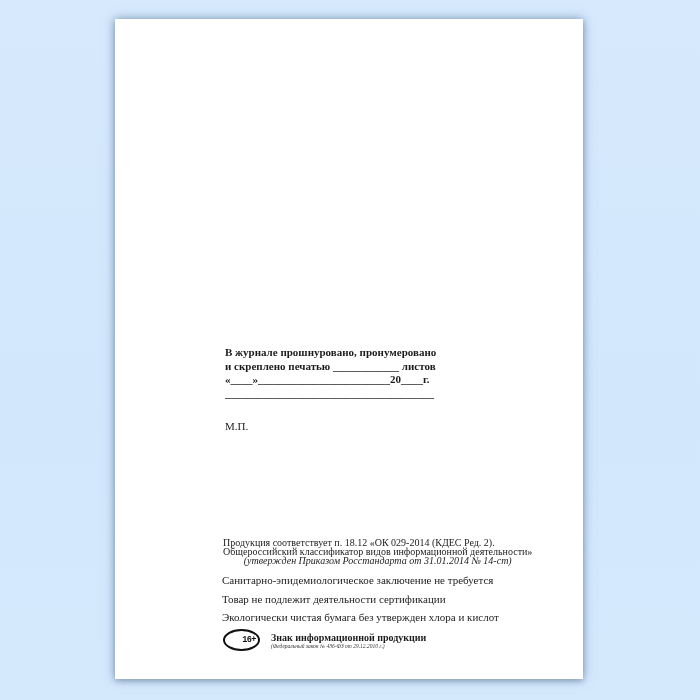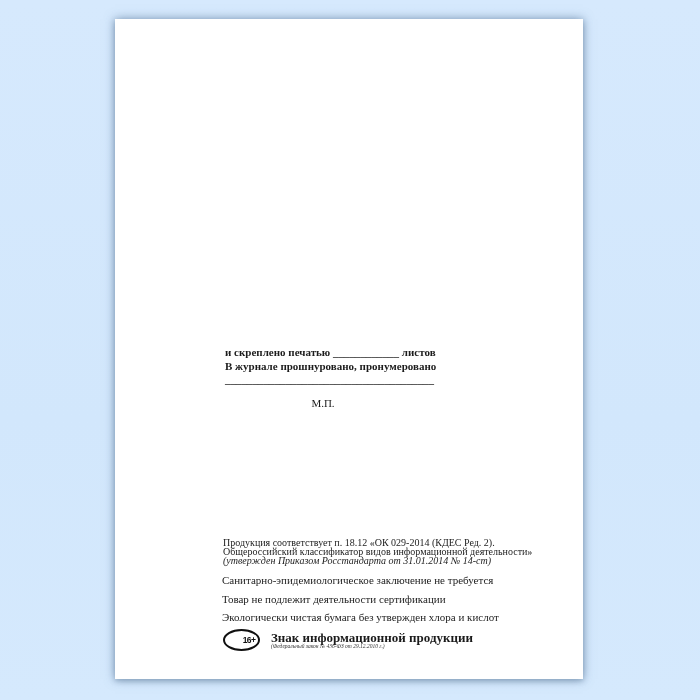--- a/index.html
+++ b/index.html
@@ -15,59 +15,60 @@
     width: 468px; height: 660px;
     background: #ffffff;
     box-shadow: 0 0 10px rgba(98,128,160,0.75), 0 2px 5px rgba(110,138,168,0.45);
   }
   .stamp {
     position: absolute; left: 110px; top: 327px; width: 209px;
     font-size: 11px; line-height: 13.6px; font-weight: bold;
     white-space: nowrap; color: #1c1c1c;
   }
   .stamp .mp {
-    font-weight: normal; text-align: center;
-    padding-right: 13px; margin-top: 10px;
+    font-weight: normal; text-align: left;
+    padding-right: 13px; margin-top: 20px;
   }
   .compliance {
     position: absolute; left: 108px; top: 519px;
     font-size: 10px; line-height: 9px; color: #222;
     white-space: nowrap;
   }
-  .compliance .it { font-style: italic; }
+  .compliance .it { font-style: italic; text-align: center; }
   .notes {
     position: absolute; left: 107px; top: 557px;
     display: flex; flex-direction: column; gap: 9.5px;
     font-size: 11px; line-height: 9px; color: #222;
     white-space: nowrap;
   }
   .agemark {
     position: absolute; left: 108px; top: 610px;
     display: flex; align-items: flex-start;
   }
   .badge {
     width: 18px; height: 18px;
     border: 2.6px solid #101010; border-radius: 50%;
     display: flex; align-items: center; justify-content: center;
-    font-family: Liberation Sans, sans-serif;
+    font-family: Liberation Mono, monospace;
     font-size: 8.5px; font-weight: bold; letter-spacing: -0.6px;
     color: #101010; flex: 0 0 auto; padding-left: 15px;
   }
   .agetext { margin-left: 11px; padding-top: 4px; white-space: nowrap; }
-  .agetitle { font-size: 13px; line-height: 9px; font-weight: bold; color: #1b1b1b; }
+  .agetitle { font-size: 10px; line-height: 9px; font-weight: bold; color: #1b1b1b; }
   .agelaw  { font-size: 5.5px; line-height: 8px; font-style: italic; color: #333; }
 </style>
 </head>
 <body>
 
 <div class="page">
 
   <div class="stamp">
+    <div>В журнале прошнуровано, пронумеровано</div>
     <div>и скреплено печатью ____________ листов</div>
-    <div>В журнале прошнуровано, пронумеровано</div>
+    <div>«____»________________________20____г.</div>
     <div>______________________________________</div>
     <div class="mp">М.П.</div>
   </div>
 
   <div class="compliance">
     <div>Продукция соответствует п. 18.12 «ОК 029-2014 (КДЕС Ред. 2).</div>
     <div>Общероссийский классификатор видов информационной деятельности»</div>
     <div class="it">(утвержден Приказом Росстандарта от 31.01.2014 № 14-ст)</div>
   </div>
 

